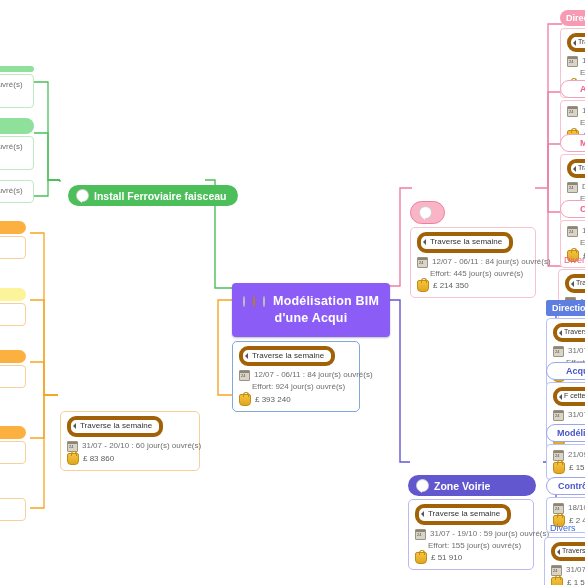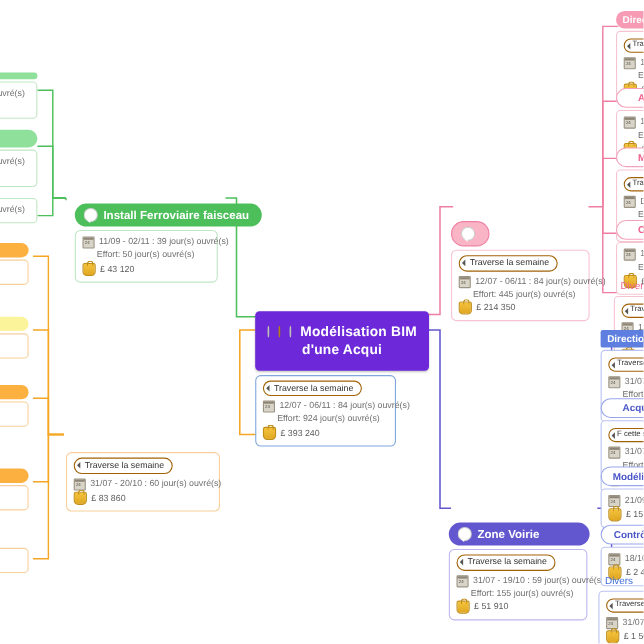--- a/index.html
+++ b/index.html
@@ -31,21 +31,21 @@
     border-right:0 solid transparent;border-top:3px solid #fff;
   }
 
   
   .card{
     background:#fff;border:1px solid #e2e2e2;border-radius:5px;
     padding:4px 6px 5px 6px;box-sizing:border-box;
     line-height:1.45;
   }
   .pill{
-    display:inline-block;border:1px solid #a16207;border-radius:9px;
+    display:inline-block;border:4px solid #a16207;border-radius:9px;
     padding:0px 7px 1px 9px;font-size:8px;color:#333;background:#fff;
     position:relative;margin-bottom:3px;white-space:nowrap;
   }
   .pill:before{
     content:"";position:absolute;left:2px;top:3px;
     width:0;height:0;border-top:3px solid transparent;
     border-bottom:3px solid transparent;border-right:3px solid #555;
   }
   .row{display:flex;align-items:flex-start;gap:4px;white-space:nowrap;}
   .cal{
@@ -67,21 +67,21 @@
   .bag:before{
     content:"";position:absolute;left:3px;top:-3px;width:4px;height:4px;
     border:1px solid #c08d16;border-bottom:none;border-radius:3px 3px 0 0;
   }
   .txt{color:#6f6f6f;font-size:8px;}
   .txt2{color:#6f6f6f;font-size:8px;padding-left:13px;}
   .money .txt{color:#5d5d5d;}
 
   
   #central .topic{
-    background:#6d28d9;color:#fff;border-radius:4px;
+    background:#8b5cf6;color:#fff;border-radius:4px;
     padding:10px 14px;font-size:12.5px;text-align:center;
     display:block;line-height:1.35;letter-spacing:.2px;
     box-shadow:0 1px 2px rgba(0,0,0,.25);
   }
   #central .topic .inner{display:flex;align-items:center;gap:8px;justify-content:center;}
   .dot{width:9px;height:9px;border-radius:50%;display:inline-block;border:1px solid rgba(0,0,0,.25);}
   .dot.c1{background:#ffffff;}
   .dot.c2{background:#f0a82c;}
   .dot.c3{background:#ffffff;}
   #central .card{border-color:#7fa8dd;border-width:1px;}
@@ -181,33 +181,20 @@
         <span class="txt">£ 393 240</span>
       </div>
     </div>
   </div>
 
   <div class="node green" style="left:68px;top:160px;width:140px;">
     <div class="topic">
       <span class="bub"></span>
       <span>Install Ferroviaire faisceau</span>
     </div>
-    <div class="card" style="width:130px;margin-top:3px;">
-      <div class="row">
-        <span class="cal">
-            <span>24</span>
-          </span>
-        <span class="txt">11/09 - 02/11 : 39 jour(s) ouvré(s)</span>
-      </div>
-      <div class="txt2">Effort: 50 jour(s) ouvré(s)</div>
-      <div class="money">
-        <span class="bag"></span>
-        <span class="txt">£ 43 120</span>
-      </div>
-    </div>
   </div>
 
   <div class="node orange" style="left:60px;top:383px;width:150px;">
     <div class="card" style="width:140px;margin-top:3px;">
       <div class="pill">Traverse la semaine</div>
       <div class="row">
         <span class="cal">
             <span>24</span>
           </span>
         <span class="txt">31/07 - 20/10 : 60 jour(s) ouvré(s)</span>

